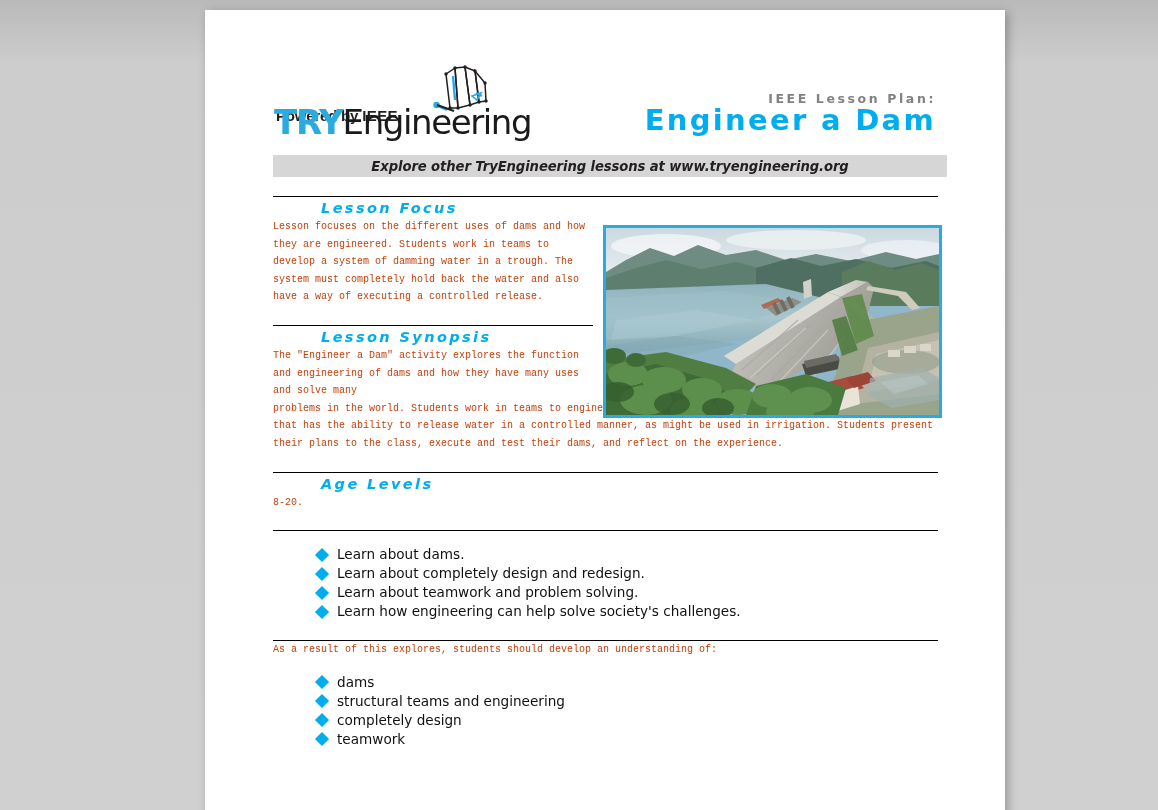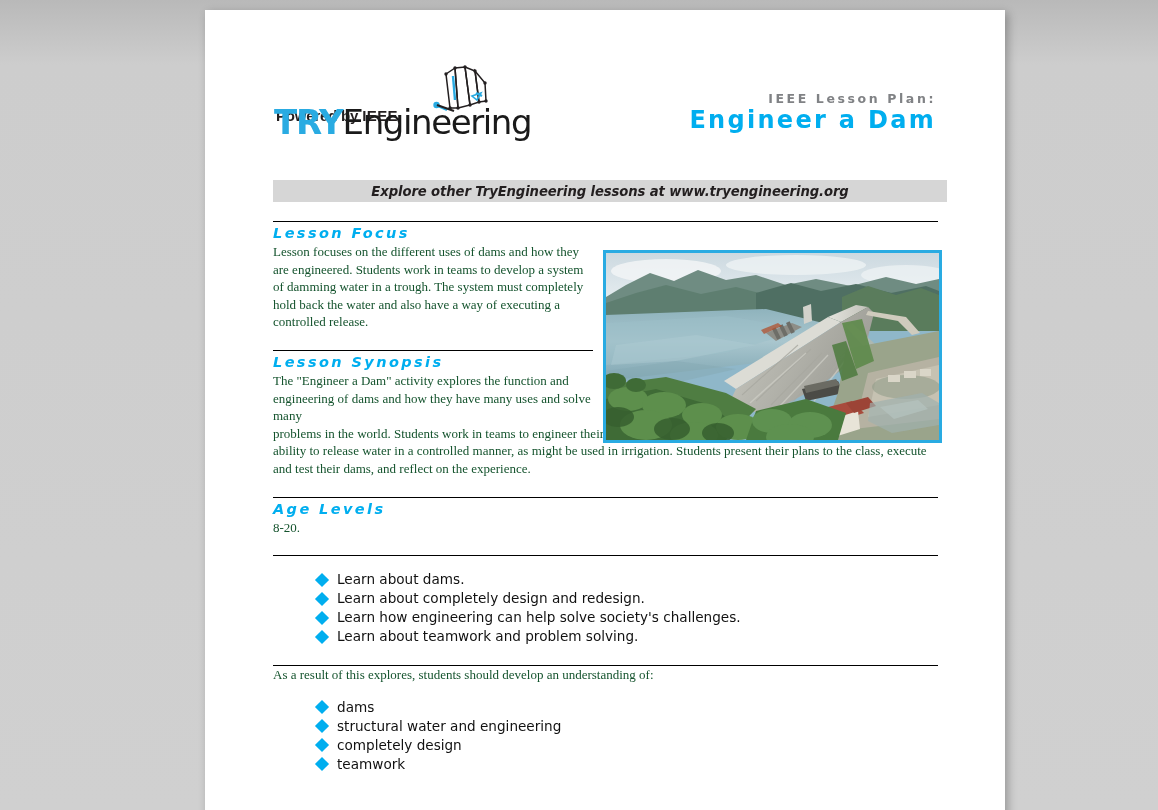--- a/index.html
+++ b/index.html
@@ -100,39 +100,38 @@
   .title-eyebrow {
     font-family: "DejaVu Sans", sans-serif;
     font-size: 12.5px;
     font-weight: bold;
     color: #808285;
     letter-spacing: 2.6px;
     line-height: 17px;
   }
   .title-main {
     font-family: "DejaVu Sans", sans-serif;
-    font-size: 24px;
+    font-size: 29px;
     font-weight: bold;
     color: #00aeef;
     letter-spacing: 2.3px;
     line-height: 27px;
     white-space: nowrap;
   }
 
   
   .banner {
     position: relative;
     margin-left: 0px;
     width: 674px;
     height: 22px;
     background: #d6d6d6;
     display: flex;
     align-items: center;
     justify-content: center;
-    margin-top: 25px;
   }
   .banner-text {
     font-family: "DejaVu Sans", sans-serif;
     font-style: italic;
     font-weight: bold;
     font-size: 13.2px;
     color: #231f20;
     letter-spacing: -0.1px;
     white-space: nowrap;
   }
@@ -149,27 +148,28 @@
   .sec-head {
     font-family: "DejaVu Sans", sans-serif;
     font-style: italic;
     font-weight: bold;
     font-size: 14.5px;
     color: #00aeef;
     letter-spacing: 2.4px;
     line-height: 19px;
     margin-top: 2px;
     white-space: nowrap;
+    margin-left: 48px;
   }
 
   .body-text {
-    font-family: Liberation Serif, serif;
-    font-size: 13px;
+    font-family: Liberation Mono, monospace;
+    font-size: 10px;
     line-height: 17.6px;
-    color: #14532d;
+    color: #c2410c;
   }
 
   .narrow-col {
     width: 320px;
   }
 
   
   .focus-wrap { position: relative; }
 
   .photo {
@@ -403,31 +403,31 @@
         <div class="rule full"></div>
         <div class="sec-head">Age Levels</div>
         <div class="body-text">8-20.</div>
       </div>
 
       <div>
         <div class="rule full"></div>
         <ul class="diamond pad-top">
           <li><span class="dia"></span><span>Learn about dams.</span></li>
           <li><span class="dia"></span><span>Learn about completely design and redesign.</span></li>
+          <li><span class="dia"></span><span>Learn about teamwork and problem solving.</span></li>
           <li><span class="dia"></span><span>Learn how engineering can help solve society's challenges.</span></li>
-          <li><span class="dia"></span><span>Learn about teamwork and problem solving.</span></li>
         </ul>
       </div>
 
       <div>
         <div class="rule full"></div>
         <div class="body-text">As a result of this explores, students should develop an understanding of:</div>
         <ul class="diamond pad-top">
           <li><span class="dia"></span><span>dams</span></li>
-          <li><span class="dia"></span><span>structural water and engineering</span></li>
+          <li><span class="dia"></span><span>structural teams and engineering</span></li>
           <li><span class="dia"></span><span>completely design</span></li>
           <li><span class="dia"></span><span>teamwork</span></li>
         </ul>
       </div>
 
     </div>
   </div>
 </div>
 
 </body></html>

